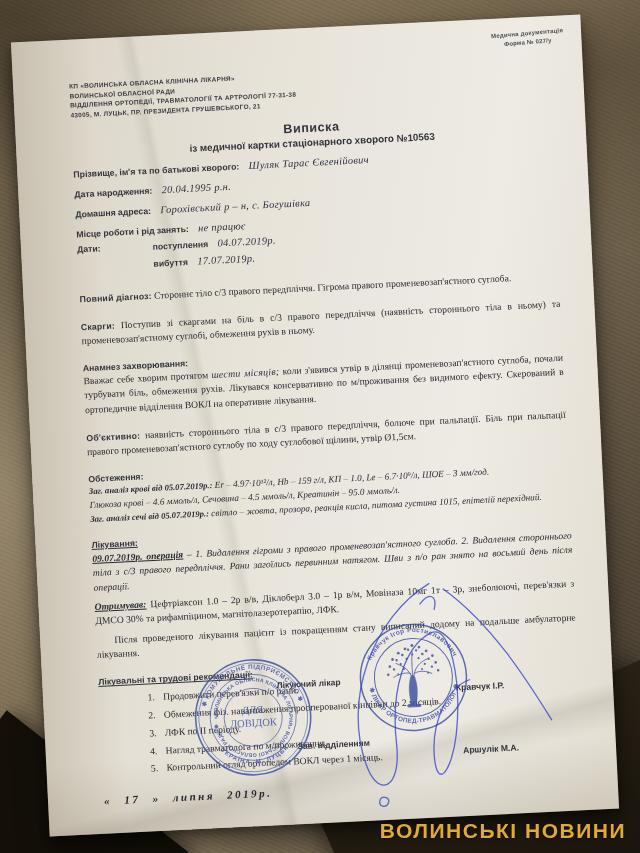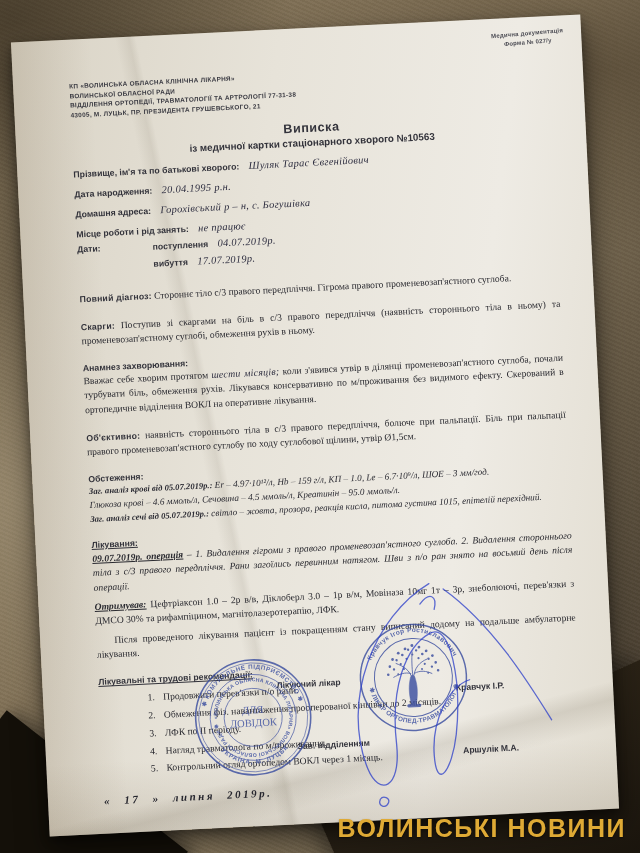--- a/index.html
+++ b/index.html
@@ -55,21 +55,21 @@
   .reclist{margin:6px 0 0 0;padding-left:58px;font-family:"Liberation Serif",serif;
     font-size:9.6px;line-height:1.48;color:#29292f;}
   .reclist li{margin-bottom:3.5px;padding-left:6px;}
   .dateline{margin-top:17px;font-family:"Liberation Serif",serif;font-style:italic;font-weight:bold;
     font-size:11px;letter-spacing:2.5px;word-spacing:7px;color:#26262e;}
   .sig-label{position:absolute;font-size:8.5px;font-weight:bold;color:#33333b;}
   .sig-name{position:absolute;font-size:8.6px;font-weight:bold;color:#33333b;}
   .stamp{position:absolute;opacity:.82;}
   .ink{position:absolute;inset:0;width:570px;height:795px;pointer-events:none;}
   .watermark{position:absolute;z-index:3;right:14px;bottom:10px;
-    font-size:25px;font-weight:bold;letter-spacing:1.5px;color:#dfaa35;
+    font-size:21px;font-weight:bold;letter-spacing:1.5px;color:#dfaa35;
     text-shadow:0 1px 2px rgba(0,0,0,.5);margin-top:32px;}
 </style>
 </head>
 <body>
 
 <div class="scene">
   <div class="slab slab-left"></div>
   <div class="slab slab-right"></div>
 
   <div class="paper">

